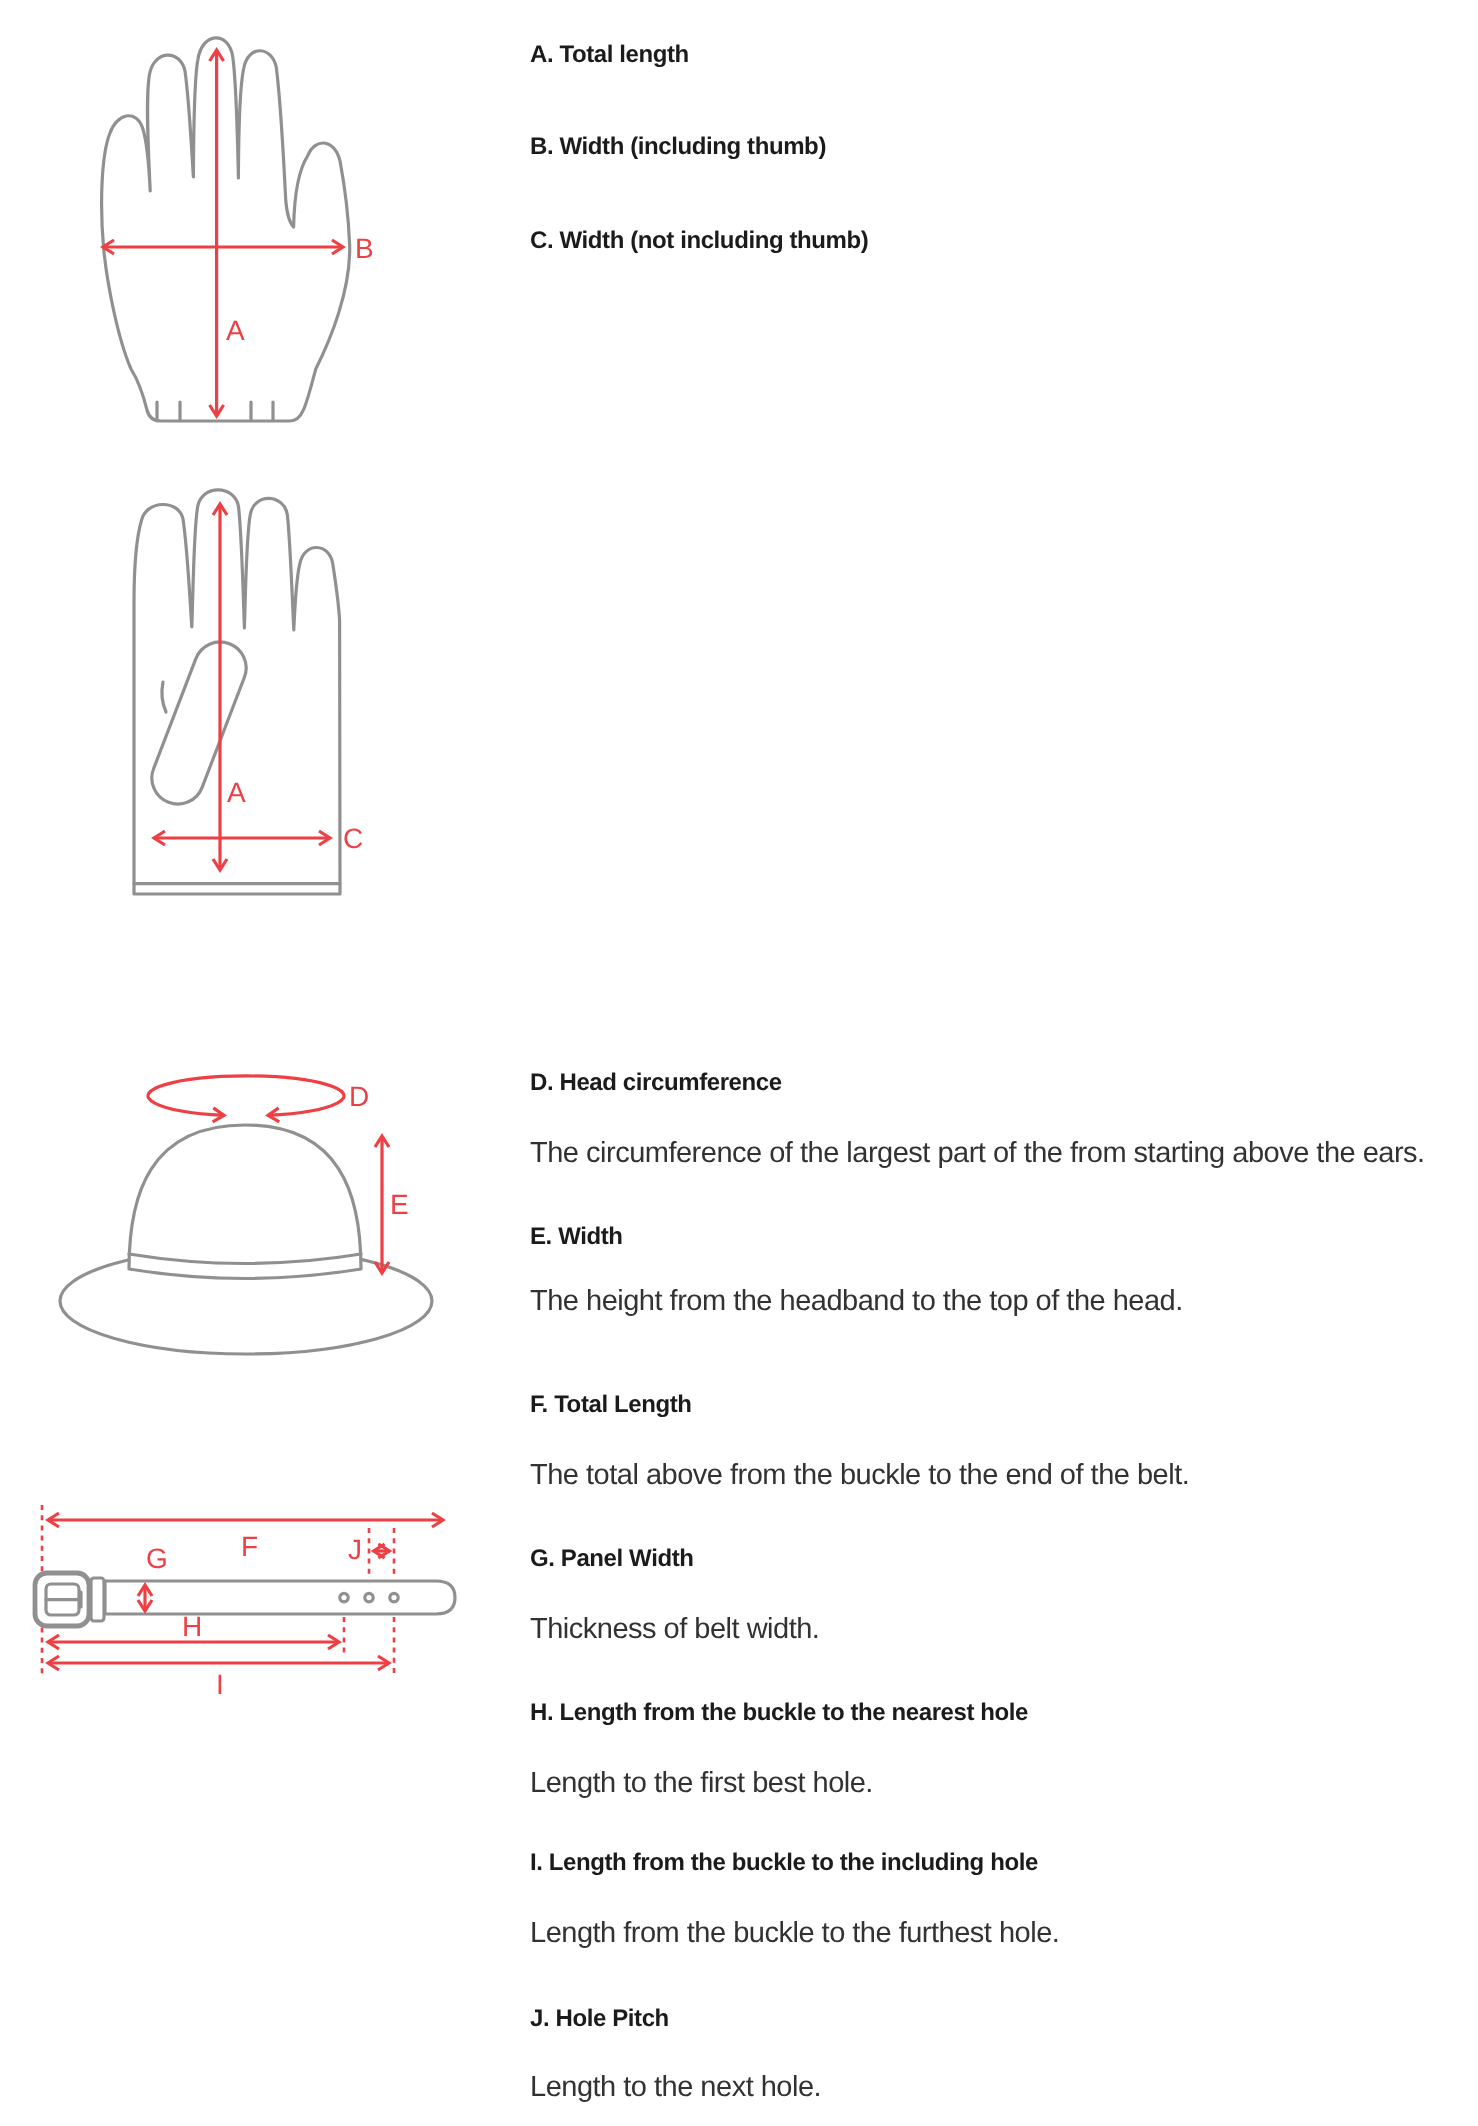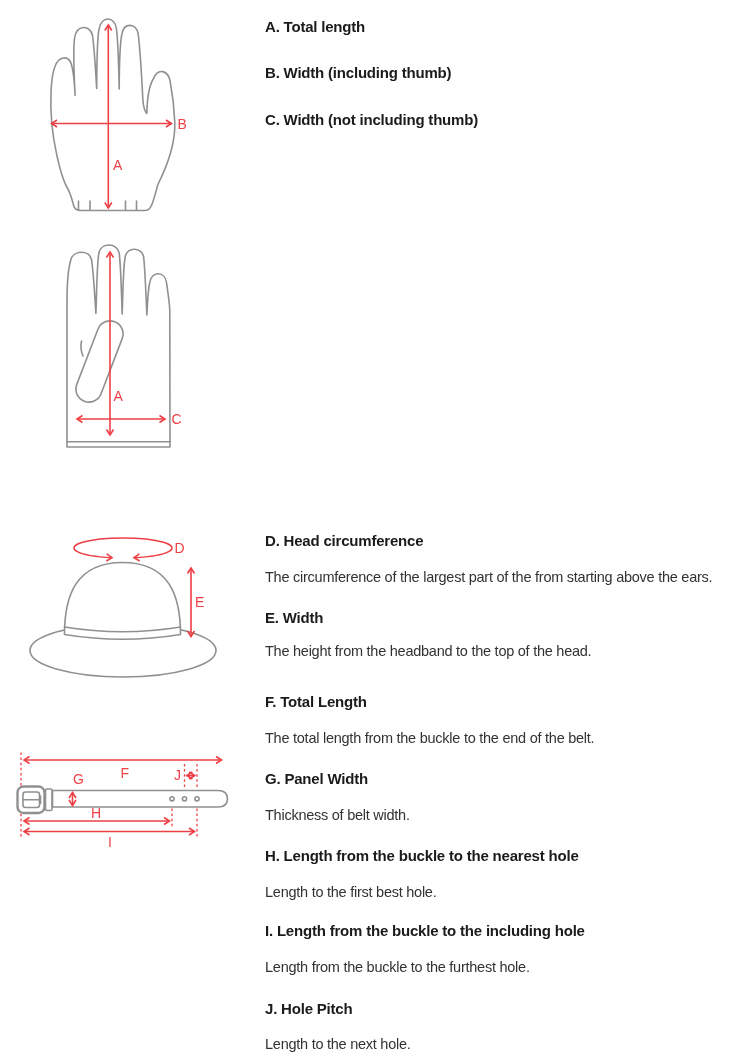--- a/index.html
+++ b/index.html
@@ -16,21 +16,21 @@
   #diagram { position:absolute; left:0; top:0; }
   
   .gl { stroke:var(--outline); stroke-width:1.6; fill:none; stroke-linecap:round; stroke-linejoin:round; }
   .gf { stroke:var(--outline); stroke-width:1.6; fill:#fff; stroke-linejoin:round; }
   .gf2 { stroke:var(--outline); stroke-width:2.4; fill:#fff; stroke-linejoin:round; }
   .rl { stroke:var(--accent); stroke-width:1.6; fill:none; }
   .rd { stroke:var(--accent); stroke-width:1.3; fill:none; stroke-dasharray:2.5 2.6; }
   .rt { fill:var(--accent); font-family:"Liberation Sans",sans-serif; font-size:14px; }
   
   .lg { position:absolute; left:265px; width:474px; line-height:20px; white-space:nowrap; }
-  .lh { font-weight:bold; font-size:15px; letter-spacing:-0.2px; color:var(--head-c); }
+  .lh { font-weight:bold; font-size:12px; letter-spacing:-0.2px; color:var(--head-c); }
   .lb { font-size:14.5px; letter-spacing:-0.25px; color:var(--body-c); }
 </style>
 </head>
 <body>
 
 <div id="page">
 
   <svg id="diagram" width="739" height="1063" viewBox="0 0 739 1063" xmlns="http://www.w3.org/2000/svg">
     <defs>
       <marker id="ah" viewBox="0 0 10 10" markerWidth="10" markerHeight="10" refX="6.5" refY="5" orient="auto-start-reverse" markerUnits="userSpaceOnUse">
@@ -144,21 +144,21 @@
     <div class="lg lh" style="top:17px">A. Total length</div>
     <div class="lg lh" style="top:63px">B. Width (including thumb)</div>
     <div class="lg lh" style="top:110px">C. Width (not including thumb)</div>
 
     <div class="lg lh" style="top:531px">D. Head circumference</div>
     <div class="lg lb" style="top:567px">The circumference of the largest part of the from starting above the ears.</div>
     <div class="lg lh" style="top:608px">E. Width</div>
     <div class="lg lb" style="top:641px">The height from the headband to the top of the head.</div>
 
     <div class="lg lh" style="top:692px">F. Total Length</div>
-    <div class="lg lb" style="top:728px">The total length from the buckle to the end of the belt.</div>
+    <div class="lg lb" style="top:728px">The total above from the buckle to the end of the belt.</div>
     <div class="lg lh" style="top:769px">G. Panel Width</div>
     <div class="lg lb" style="top:805px">Thickness of belt width.</div>
     <div class="lg lh" style="top:846px">H. Length from the buckle to the nearest hole</div>
     <div class="lg lb" style="top:882px">Length to the first best hole.</div>
     <div class="lg lh" style="top:921px">I. Length from the buckle to the including hole</div>
     <div class="lg lb" style="top:957px">Length from the buckle to the furthest hole.</div>
     <div class="lg lh" style="top:999px">J. Hole Pitch</div>
     <div class="lg lb" style="top:1034px">Length to the next hole.</div>
   </div>
 

